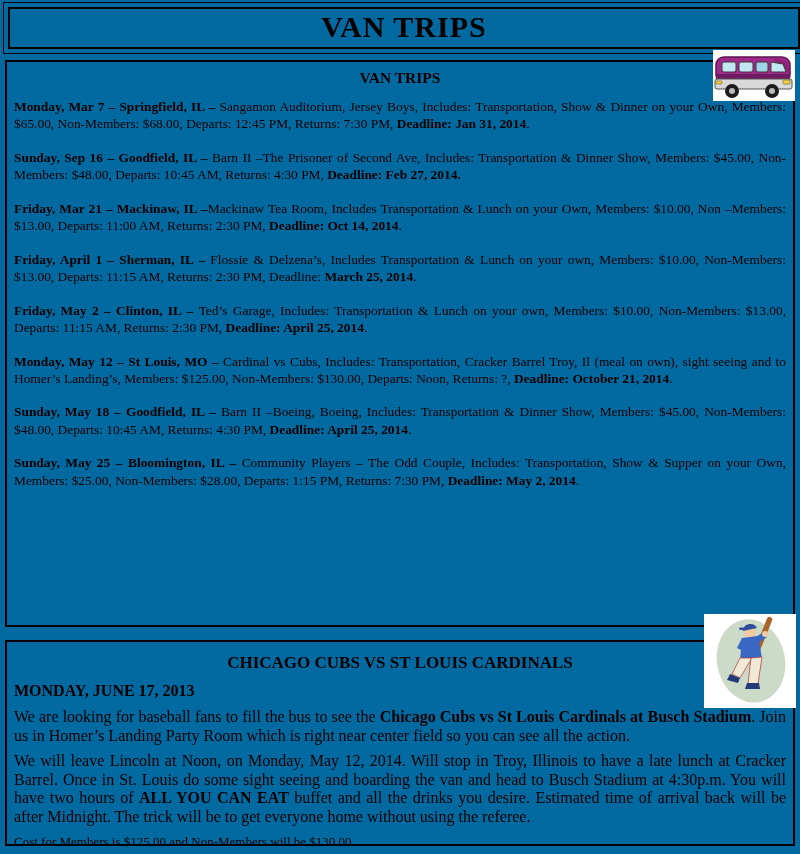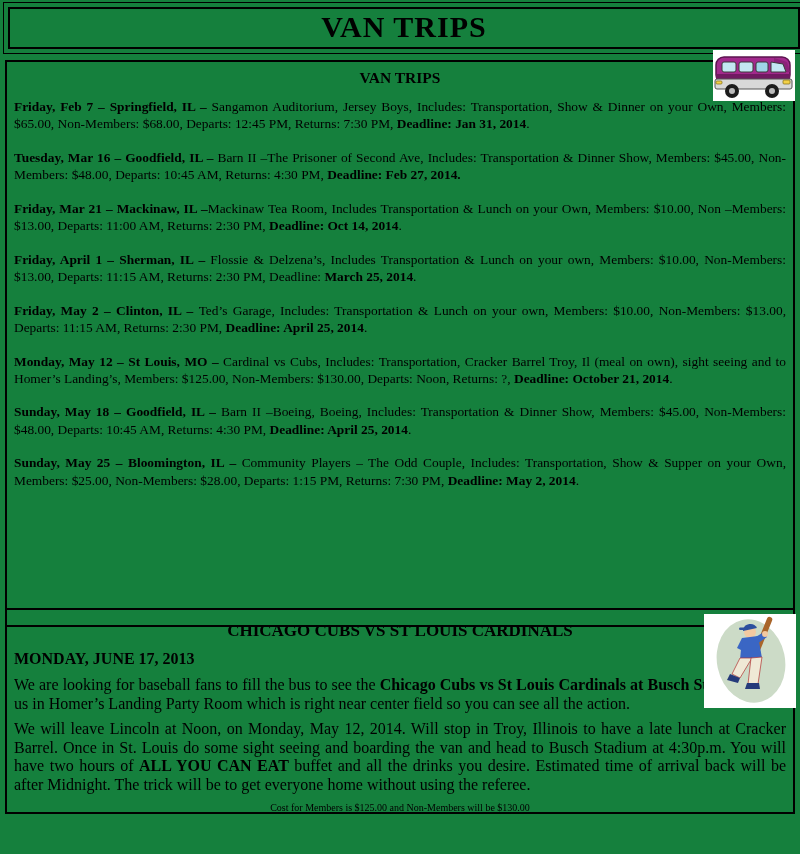--- a/index.html
+++ b/index.html
@@ -1,58 +1,58 @@
 <!DOCTYPE html>
 <html><head>
 <meta charset="utf-8">
 <style>
   html,body{margin:0;padding:0;background:#fff;}
-  .page{position:relative;width:800px;height:854px;background:#15803d;
+  .page{position:relative;width:800px;height:854px;background:#0369a1;
         font-family:"Liberation Serif","DejaVu Serif",serif;color:#000;overflow:hidden;}
 
   
   .banner-outer{position:absolute;left:3px;top:2px;width:792px;border:1px solid #000;padding:4px;}
   .banner-inner{border:2px solid #000;text-align:center;}
   .banner-inner h1{margin:1px 0 3px;font-size:30px;font-weight:bold;letter-spacing:1px;}
 
   
   .box{position:absolute;left:5px;width:790px;border:2px solid #000;box-sizing:border-box;
        padding:2px 7px;background:transparent;}
   .box-a{top:60px;height:567px;}
-  .box-b{top:608px;height:206px;padding-top:4px;}
+  .box-b{top:640px;height:206px;padding-top:4px;}
 
   .box-a h2{margin:5px 0 11px;text-align:center;font-size:15.5px;font-weight:bold;}
   .trip{margin:0 0 16.5px;font-size:13.4px;line-height:17.2px;text-align:justify;}
   .trip b, .body-p b{font-weight:bold;}
 
   .box-b h2{margin:7px 0 2px;text-align:center;font-size:17px;font-weight:bold;}
   .box-b h3{margin:9px 0 8px;text-align:left;font-size:16px;font-weight:bold;}
   .body-p{margin:0 0 7px;font-size:16px;line-height:18.6px;text-align:justify;}
-  .cost-line{margin:3px 0 0;text-align:center;font-size:10px;}
+  .cost-line{margin:3px 0 0;font-size:13px;}
 
   
   .van-art{position:absolute;left:713px;top:50px;width:82px;height:51px;z-index:5;}
   .batter-art{position:absolute;left:704px;top:614px;width:92px;height:94px;z-index:5;}
 </style>
 </head>
 <body>
 
 <div class="page">
 
   <div class="banner-outer">
     <div class="banner-inner">
       <h1>VAN TRIPS</h1>
     </div>
   </div>
 
   <section class="box box-a">
     <h2>VAN TRIPS</h2>
     <div id="trip-list">
-        <p class="trip"><b>Friday, Feb 7 – Springfield, IL – </b><span>Sangamon Auditorium, Jersey Boys, Includes: Transportation, Show &amp; Dinner on your Own, Members: $65.00, Non-Members: $68.00, Departs: 12:45 PM, Returns: 7:30 PM, </span><b>Deadline: Jan 31, 2014</b><span>.</span></p>
-        <p class="trip"><b>Tuesday, Mar 16 – Goodfield, IL – </b><span>Barn II –The Prisoner of Second Ave, Includes: Transportation &amp; Dinner Show, Members: $45.00, Non-Members: $48.00, Departs: 10:45 AM, Returns: 4:30 PM, </span><b>Deadline: Feb 27, 2014.</b></p>
+        <p class="trip"><b>Monday, Mar 7 – Springfield, IL – </b><span>Sangamon Auditorium, Jersey Boys, Includes: Transportation, Show &amp; Dinner on your Own, Members: $65.00, Non-Members: $68.00, Departs: 12:45 PM, Returns: 7:30 PM, </span><b>Deadline: Jan 31, 2014</b><span>.</span></p>
+        <p class="trip"><b>Sunday, Sep 16 – Goodfield, IL – </b><span>Barn II –The Prisoner of Second Ave, Includes: Transportation &amp; Dinner Show, Members: $45.00, Non-Members: $48.00, Departs: 10:45 AM, Returns: 4:30 PM, </span><b>Deadline: Feb 27, 2014.</b></p>
         <p class="trip"><b>Friday, Mar 21 – Mackinaw, IL –</b><span>Mackinaw Tea Room, Includes Transportation &amp; Lunch on your Own, Members: $10.00, Non –Members: $13.00, Departs: 11:00 AM, Returns: 2:30 PM, </span><b>Deadline: Oct 14, 2014</b><span>.</span></p>
         <p class="trip"><b>Friday, April 1 – Sherman, IL – </b><span>Flossie &amp; Delzena’s, Includes Transportation &amp; Lunch on your own, Members: $10.00, Non-Members: $13.00, Departs: 11:15 AM, Returns: 2:30 PM, Deadline: </span><b>March 25, 2014</b><span>.</span></p>
         <p class="trip"><b>Friday, May 2 – Clinton, IL – </b><span>Ted’s Garage, Includes: Transportation &amp; Lunch on your own, Members: $10.00, Non-Members: $13.00, Departs: 11:15 AM, Returns: 2:30 PM, </span><b>Deadline: April 25, 2014</b><span>.</span></p>
         <p class="trip"><b>Monday, May 12 – St Louis, MO – </b><span>Cardinal vs Cubs, Includes: Transportation, Cracker Barrel Troy, Il (meal on own), sight seeing and to Homer’s Landing’s, Members: $125.00, Non-Members: $130.00, Departs: Noon, Returns: ?, </span><b>Deadline: October 21, 2014</b><span>.</span></p>
         <p class="trip"><b>Sunday, May 18 – Goodfield, IL – </b><span>Barn II –Boeing, Boeing, Includes: Transportation &amp; Dinner Show, Members: $45.00, Non-Members: $48.00, Departs: 10:45 AM, Returns: 4:30 PM, </span><b>Deadline: April 25, 2014</b><span>.</span></p>
         <p class="trip"><b>Sunday, May 25 – Bloomington, IL – </b><span>Community Players – The Odd Couple, Includes: Transportation, Show &amp; Supper on your Own, Members: $25.00, Non-Members: $28.00, Departs: 1:15 PM, Returns: 7:30 PM, </span><b>Deadline: May 2, 2014</b><span>.</span></p>
       </div>
   </section>
 
   <section class="box box-b">

